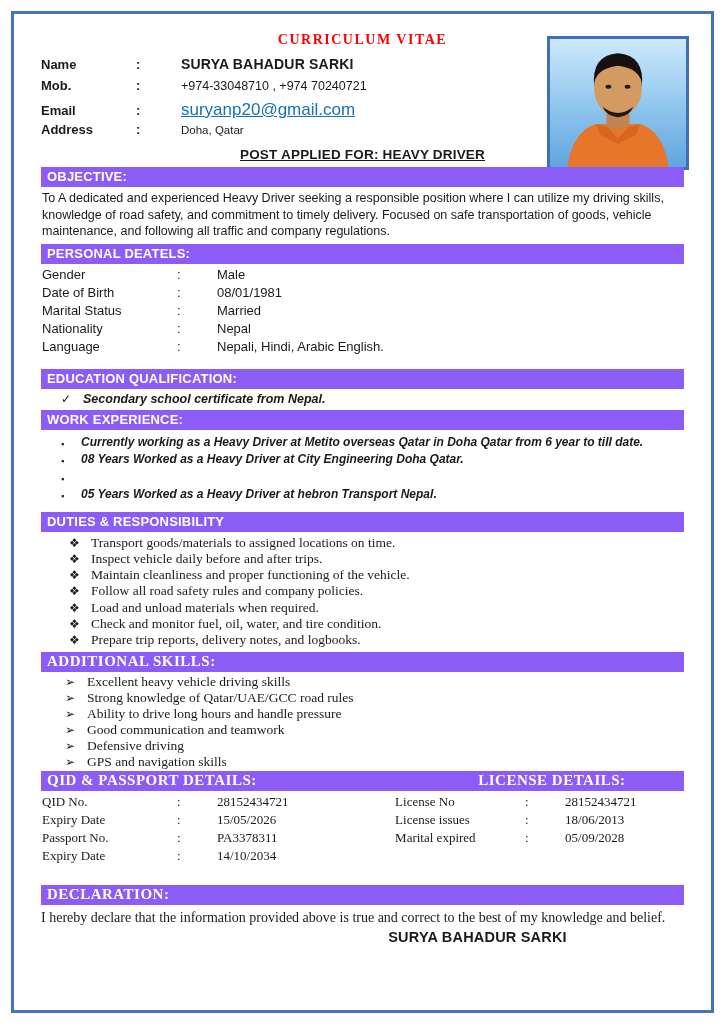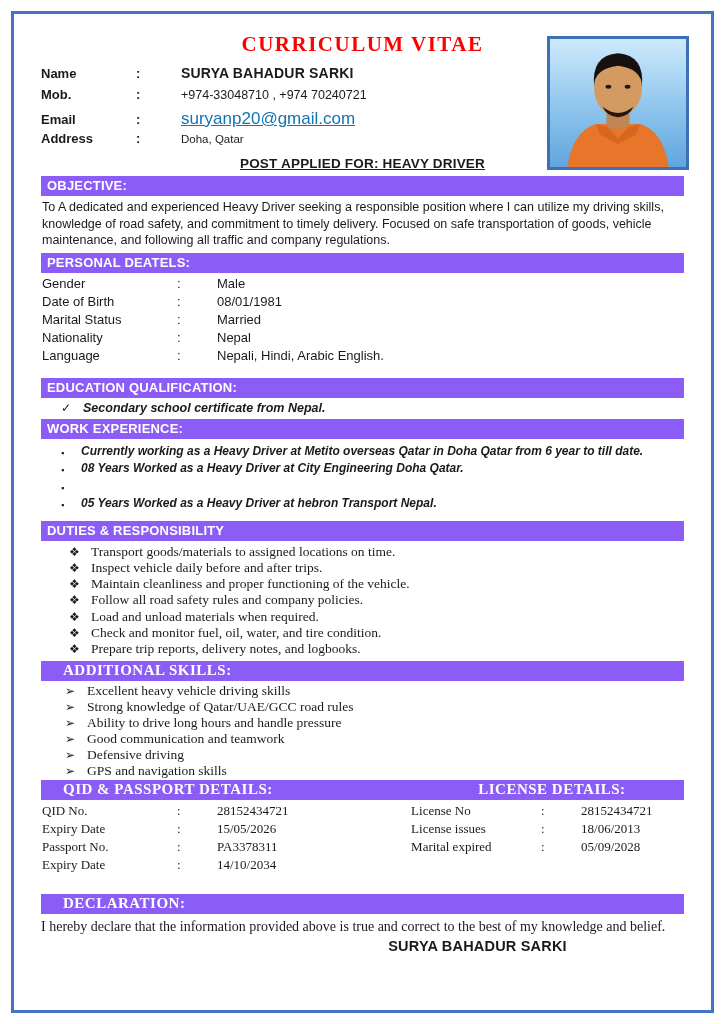--- a/index.html
+++ b/index.html
@@ -8,21 +8,21 @@
     position:relative; width:725px; height:1024px; background:#ffffff;
     font-family:"Liberation Sans", sans-serif; color:#1a1a1a; margin:0 auto;
     box-shadow:0 0 4px rgba(0,0,0,.25);
   }
   .frame {
     position:absolute; left:11px; top:11px; right:11px; bottom:11px;
     border:3px solid #4472c4; padding:18px 27px 18px 27px;
   }
   .title {
     font-family:"Liberation Serif", serif; font-weight:bold;
-    color:#ff0000; font-size:21px; letter-spacing:1.5px;
+    color:#ff0000; font-size:14px; letter-spacing:1.5px;
     text-align:center; margin-bottom:8px;
   }
   
   .contact { width:500px; }
   .c-row { display:grid; grid-template-columns:95px 45px auto; align-items:baseline; height:22px; }
   .c-label { font-weight:bold; font-size:13px; }
   .c-colon { font-weight:bold; font-size:13px; }
   .v-name { font-weight:bold; font-size:14px; letter-spacing:.2px; }
   .v-mob  { font-size:12.5px; }
   .v-email a { font-size:17px; color:#1273b5; text-decoration:underline; cursor:pointer; }
@@ -36,21 +36,21 @@
   
   .post {
     text-align:center; font-weight:bold; font-size:13.5px;
     text-decoration:underline; margin:3px 0 5px 0; letter-spacing:.2px;
   }
   
   .bar {
     position:relative; background:#8b5cf6; color:#ffffff; font-weight:bold;
     font-size:13px; padding:2px 6px 3px 6px; letter-spacing:.2px;
   }
-  .bar.serif { font-family:"Liberation Serif", serif; font-size:15px; letter-spacing:.5px; padding:1px 6px 2px 22px; }
+  .bar.serif { font-family:"Liberation Serif", serif; font-size:15px; letter-spacing:.5px; padding:1px 6px 2px 6px; }
   .bar .right-head { position:absolute; left:68%; top:1px; }
   
   .obj-body { font-size:12.5px; line-height:1.32; margin:3px 0 4px 1px; text-align:left; }
   
   .p-rows { margin:3px 0 12px 1px; }
   .p-row { display:grid; grid-template-columns:135px 40px auto; height:18px; font-size:13px; align-items:baseline; }
   
   .edu-item { display:flex; margin:3px 0 4px 20px; font-size:12.5px; font-weight:bold; font-style:italic; }
   .edu-item .b { width:22px; font-style:normal; font-weight:normal; font-size:12px; }
   
@@ -63,21 +63,21 @@
   .d-item .b { width:22px; font-size:12px; }
   
   .skill-items { margin:2px 0 1px 24px; font-family:"Liberation Serif", serif; }
   .s-item { display:flex; font-size:13.5px; line-height:16px; }
   .s-item .b { width:22px; font-size:12px; }
   
   .docs { display:flex; margin:3px 0 0 1px; font-family:"Liberation Serif", serif; }
   .docs .col-l { width:55%; }
   .docs .col-r { width:45%; }
   .doc-row { display:grid; grid-template-columns:135px 40px auto; height:18px; font-size:13px; align-items:baseline; }
-  .docs .col-r .doc-row { grid-template-columns:130px 40px auto;margin-left:16px; }
+  .docs .col-r .doc-row { grid-template-columns:130px 40px auto; }
   
   .decl-wrap { margin-top:19px; }
   .decl-body { position:relative; font-family:"Liberation Serif", serif; font-size:14px; line-height:20px; margin-top:3px; }
   .signature {
     position:absolute; left:54%; top:19px;
     font-family:"Liberation Sans", sans-serif; font-weight:bold; font-size:14.5px; letter-spacing:.2px;
   }
 </style>
 </head>
 <body>

